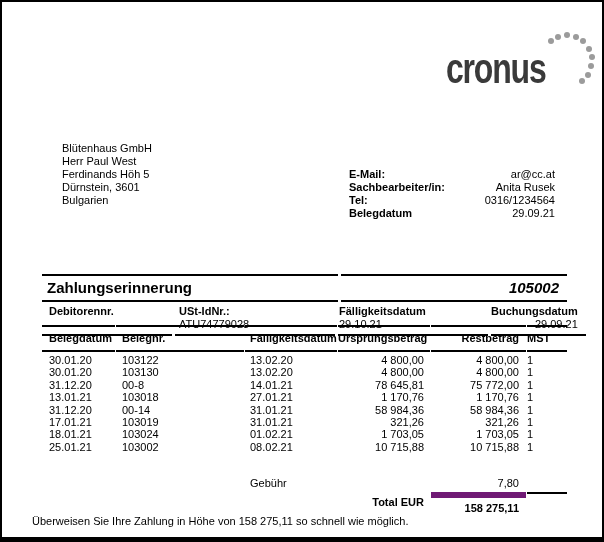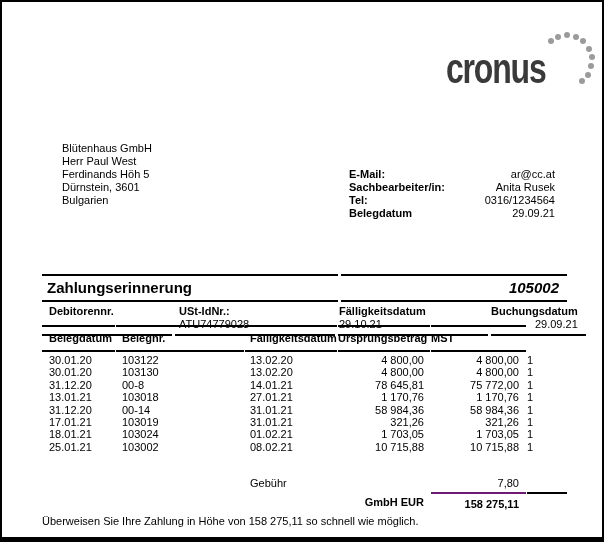--- a/index.html
+++ b/index.html
@@ -67,25 +67,25 @@
   .tbl-head > div{
     font-weight:bold;border-top:2px solid #000;border-bottom:2px solid #000;
     padding-top:5px;padding-bottom:5px;line-height:13px;
   }
   .tbl-body .tbl-row > div{line-height:12.4px;}
   .tbl-body{padding-top:2px;}
   .fee-row{margin-top:24px;}
   .fee-row > div{line-height:13px;}
   .total-row{margin-top:2px;}
   .total-row .c4{font-weight:bold;padding-top:4px;line-height:13px;}
-  .total-row .c5{font-weight:bold;border-top:2px solid #701a75;padding-top:4px;line-height:13px;}
+  .total-row .c5{font-weight:bold;border-top:6px solid #701a75;padding-top:4px;line-height:13px;}
   .total-row .c6{border-top:2px solid #000;}
 
   
-  .footer{position:absolute;left:40px;top:513px;line-height:13px;}
+  .footer{position:absolute;left:30px;top:513px;line-height:13px;}
 </style>
 </head>
 <body>
 
 <div class="page">
 
   <div class="logo">
     <span class="logo-text" style="color: rgb(58, 58, 58);">cronus</span>
     <span class="dot d1" style="background: rgb(155, 155, 155);"></span>
     <span class="dot d2" style="background: rgb(155, 155, 155);"></span>
@@ -149,20 +149,21 @@
       </div>
     </div>
   </div>
 
   <div class="items">
     <div class="tbl-row tbl-head">
       <div class="c1">Belegdatum</div>
       <div class="c2">Belegnr.</div>
       <div class="c3">Fälligkeitsdatum</div>
       <div class="c4">Ursprungsbetrag</div>
+      <div class="c5">Restbetrag</div>
       <div class="c6">MST</div>
     </div>
     <div class="tbl-body">
       <div class="tbl-row">
           <div class="c1">30.01.20</div>
           <div class="c2">103122</div>
           <div class="c3">13.02.20</div>
           <div class="c4">4 800,00</div>
           <div class="c5">4 800,00</div>
           <div class="c6">1</div>
@@ -229,21 +230,21 @@
       <div class="c2"></div>
       <div class="c3">Gebühr</div>
       <div class="c4"></div>
       <div class="c5">7,80</div>
       <div class="c6"></div>
     </div>
     <div class="tbl-row total-row">
       <div class="c1"></div>
       <div class="c2"></div>
       <div class="c3"></div>
-      <div class="c4">GmbH EUR</div>
+      <div class="c4">Total EUR</div>
       <div class="c5">158 275,11</div>
       <div class="c6"></div>
     </div>
   </div>
 
   <div class="footer">Überweisen Sie Ihre Zahlung in Höhe von 158 275,11 so schnell wie möglich.</div>
 
 </div>
 
 </body></html>

